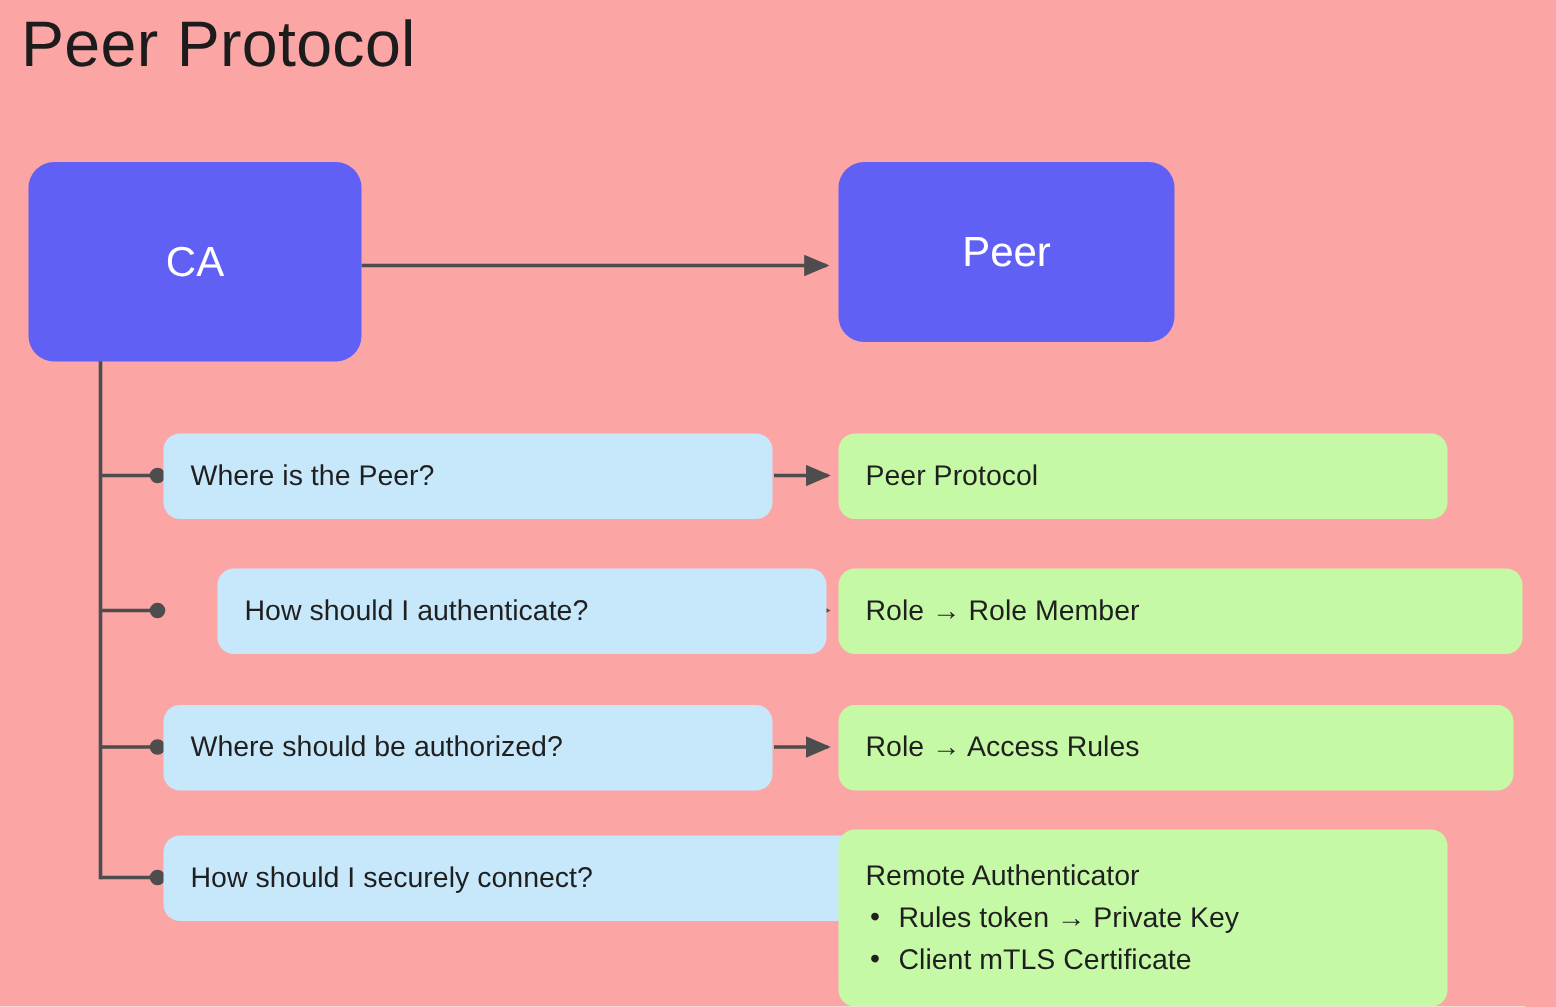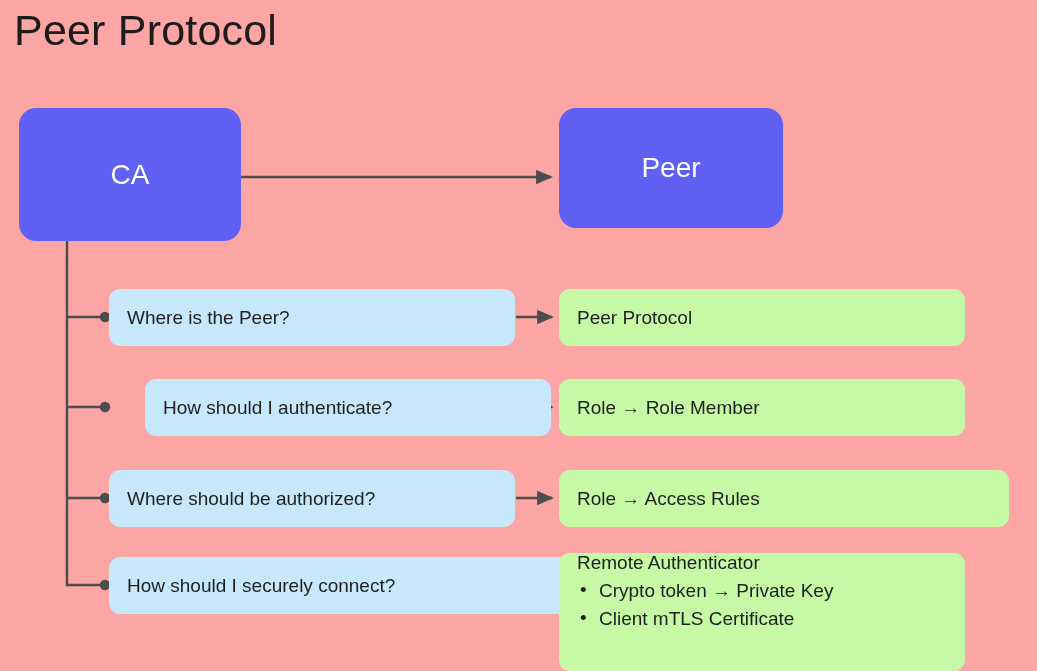--- a/index.html
+++ b/index.html
@@ -65,20 +65,21 @@
   }
   .node-green {
     background: #c5f9a5;
     border-radius: 11px;
     color: #1f1f1f;
     font-size: 19px;
     padding-left: 18px;
   }
   .node-green.multiline {
     align-items: flex-start;
+    padding-top: 22px;
     line-height: 1.0;
   }
 
   .green-body { display: block; }
   .green-head {
     display: block;
     margin-bottom: 4px;
   }
   ul.green-list {
     list-style: none;
@@ -166,41 +167,41 @@
   <div class="node node-blue" style="left:109px; top:289px; width:406px; height:57px;">
     <span class="node-label">Where is the Peer?</span>
   </div>
   <div class="node node-green" style="left:559px; top:289px; width:406px; height:57px;">
     <span class="node-label">Peer Protocol</span>
   </div>
 
   <div class="node node-blue" style="left:109px; top:379px; width:406px; height:57px;margin-left:36px;">
     <span class="node-label">How should I authenticate?</span>
   </div>
-  <div class="node node-green" style="left:559px; top:379px; width:406px; height:57px;">
+  <div class="node node-green" style="left:559px; top:379px; width:456px; height:57px;">
     <span class="node-label">Role → Role Member</span>
   </div>
 
   <div class="node node-blue" style="left:109px; top:470px; width:406px; height:57px;">
     <span class="node-label">Where should be authorized?</span>
   </div>
   <div class="node node-green" style="left:559px; top:470px; width:450px; height:57px;">
     <span class="node-label">Role → Access Rules</span>
   </div>
 
   <div class="node node-blue" style="left:109px; top:557px; width:482px; height:57px;">
     <span class="node-label">How should I securely connect?</span>
   </div>
   <div class="node node-green multiline" style="left:559px; top:553px; width:406px; height:118px;">
     <div class="green-body">
       <span class="green-head">Remote Authenticator</span>
       <ul class="green-list">
         <li>
           <span class="bullet">•</span>
-          <span>Crypto token → Private Key</span>
+          <span>Rules token → Private Key</span>
         </li>
         <li>
           <span class="bullet">•</span>
           <span>Client mTLS Certificate</span>
         </li>
       </ul>
     </div>
   </div>
 
 </div>

